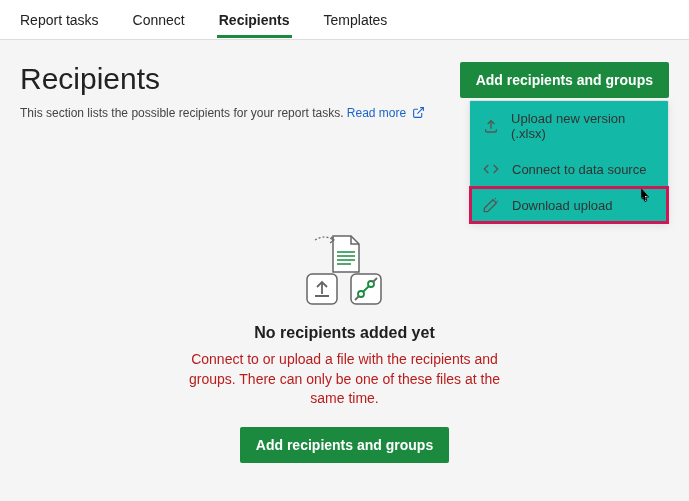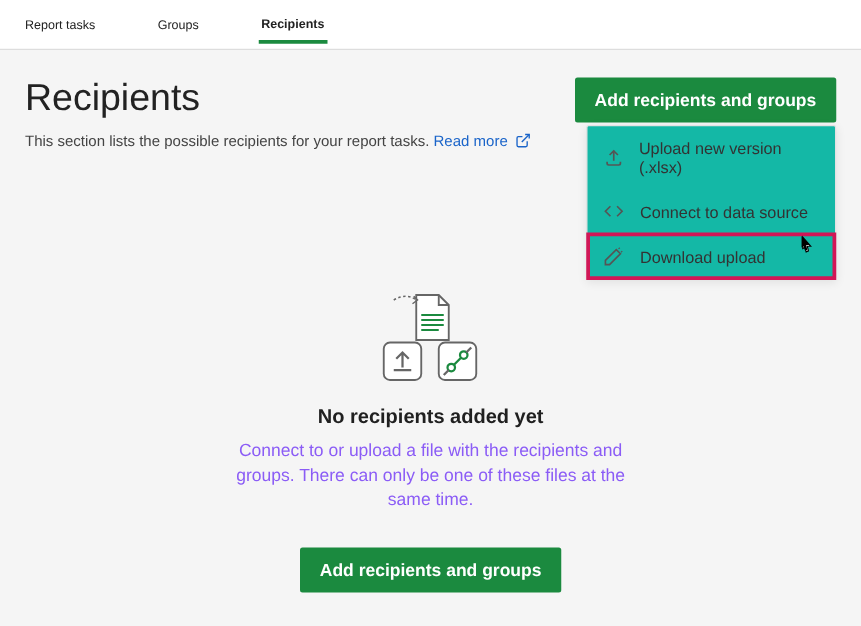--- a/index.html
+++ b/index.html
@@ -7,24 +7,24 @@
     margin: 0;
     font-family: "Segoe UI", Arial, sans-serif;
     background: #fff;
     color: #202020;
     width: 689px;
     height: 501px;
     overflow: hidden;
   }
   .tabs {
     display: flex;
-    gap: 46px;
+    gap: 30px;
     padding: 0 18px;
     border-bottom: 1px solid #ddd;
-    font-size: 10px;
+    font-size: 14px;
     align-items: center;
     height: 40px;
   }
   .tab {
     padding: 10px 2px 9px 2px;
     cursor: pointer;
     color: #222;
   }
   .tab.active {
     font-weight: 600;
@@ -107,36 +107,37 @@
   .empty {
     text-align: center;
     margin-top: 110px;
   }
   .empty-title {
     font-weight: 600;
     font-size: 16px;
   }
   .empty-desc {
     font-size: 14px;
-    color: #8b5cf6;
-    margin: 8px auto 28px auto;
+    color: #b91c1c;
+    margin: 8px auto 18px auto;
     max-width: 340px;
     line-height: 1.4;
   }
   .illus {
     display: inline-block;
   }
 </style>
 </head>
 <body>
 
 <div class="tabs">
   <div class="tab">Report tasks</div>
-  <div class="tab">Groups</div>
+  <div class="tab">Connect</div>
   <div class="tab active">Recipients</div>
+  <div class="tab">Templates</div>
 </div>
 
 <div class="page">
 
   <h1>Recipients</h1>
   <div class="subtext">
     <span>This section lists the possible recipients for your report tasks. </span><span class="readmore"><span>Read more</span>
       <svg width="13" height="13" viewBox="0 0 24 24" fill="none" stroke="#1a64c9" stroke-width="2">
           <path d="M18 13v6a2 2 0 0 1-2 2H5a2 2 0 0 1-2-2V8a2 2 0 0 1 2-2h6"></path>
           <polyline points="15 3 21 3 21 9"></polyline>

